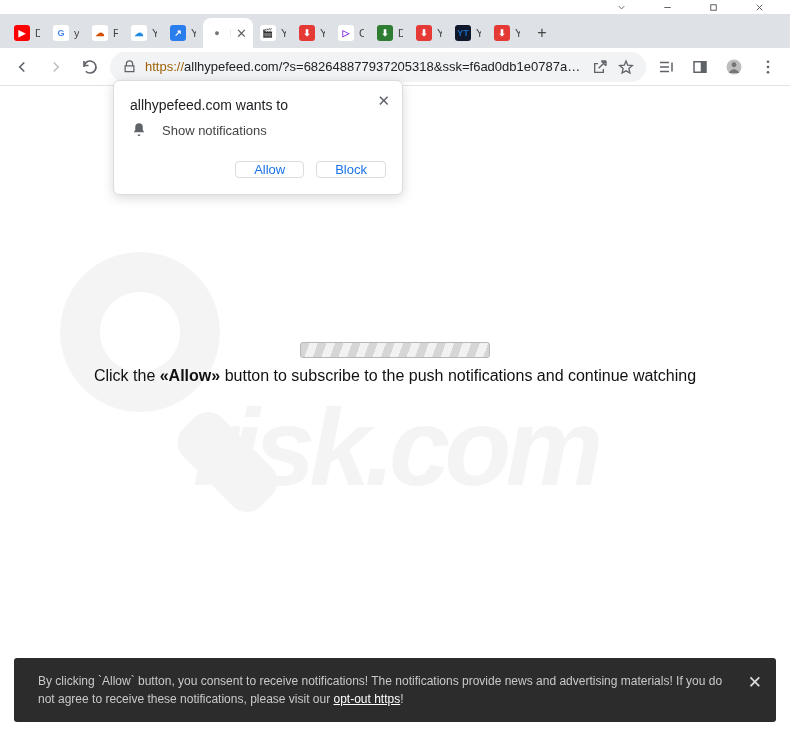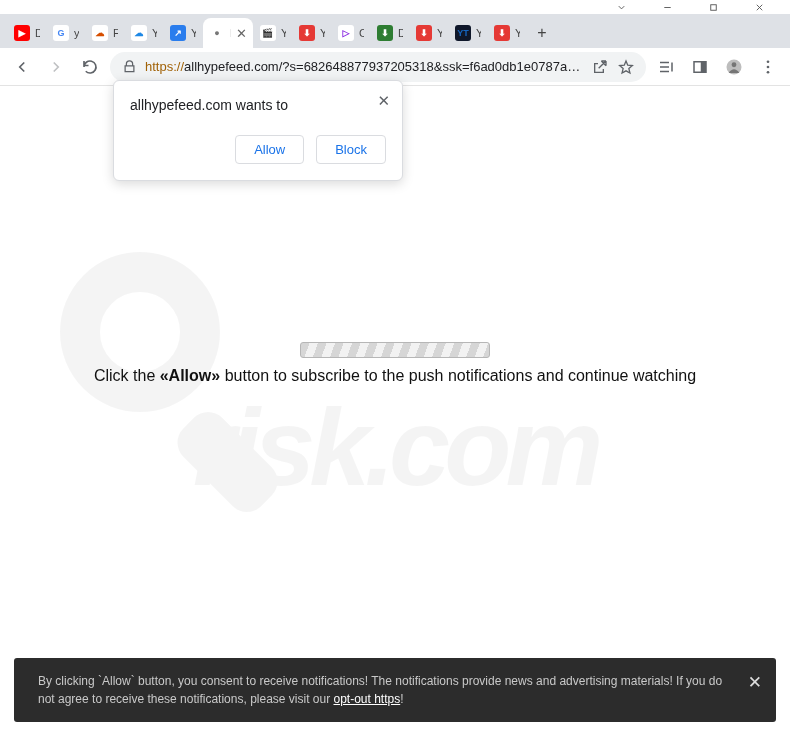--- a/index.html
+++ b/index.html
@@ -29,21 +29,21 @@
     .addr .trail { display:flex; gap:10px; flex:none; }
     .trail svg { width:16px; height:16px; color:#5f6368; }
 
     
     .prompt { position:absolute; top:80px; left:113px; width:290px; background:#fff; border:1px solid #dadce0; border-radius:6px; padding:16px; box-shadow:0 3px 12px rgba(0,0,0,0.15); z-index:20; }
     .prompt .title { font-size:14px; color:#202124; margin-bottom:8px; }
     .prompt .row { display:flex; align-items:center; gap:14px; font-size:13px; color:#444; }
     .prompt .bell { width:18px; height:18px; color:#5f6368; }
     .prompt .close { position:absolute; top:12px; right:12px; color:#5f6368; font-size:15px; cursor:pointer; line-height:15px; }
     .prompt .actions { display:flex; justify-content:flex-end; gap:12px; margin-top:22px; }
-    .prompt button { background:#fff; border:1px solid #dadce0; color:#1a73e8; font-size:13px; padding:6px 18px; border-radius:4px; cursor:pointer; }
+    .prompt button { background:#fff; border:1px solid #dadce0; color:#1a73e8; font-size:13px; padding:0 18px; border-radius:4px; cursor:pointer; }
 
     
     .page { position:absolute; top:87px; left:0; right:0; bottom:0; background:#fff; }
     .watermark {
       position:absolute; top:160px; left:30px; right:30px; bottom:80px;
       pointer-events:none; color:#000; opacity:0.04; overflow:hidden;
       display:flex; flex-direction:column; align-items:center; justify-content:center;
     }
     .watermark .big { font-size:260px; font-weight:900; letter-spacing:-20px; line-height:0.75; }
     .watermark .small { font-size:110px; font-weight:900; font-style:italic; letter-spacing:-6px; line-height:0.8; margin-top:-10px; }
@@ -214,20 +214,26 @@
   </div>
   <div class="loader"></div>
   <div class="msg">
     <span>Click the </span><b>«Allow»</b><span> button to subscribe to the push notifications and continue watching</span>
   </div>
 </div>
 
 <div class="prompt">
   <span class="close">✕</span>
   <div class="title">allhypefeed.com wants to</div>
+  <div class="row">
+    <svg class="bell" viewBox="0 0 24 24">
+        <path d="M12 3a5 5 0 0 0-5 5v4l-2 3h14l-2-3V8a5 5 0 0 0-5-5zM10 18a2 2 0 0 0 4 0" fill="currentColor"></path>
+      </svg>
+    <span>Show notifications</span>
+  </div>
   <div class="actions">
     <button>Allow</button>
     <button>Block</button>
   </div>
 </div>
 
 <div class="consent">
   <span class="x">✕</span>
   <span>By clicking `Allow` button, you consent to receive notifications! The notifications provide news and advertising materials! If you do not agree to receive these notifications, please visit our </span><a href="#">opt-out https</a><span>!</span>
 </div>

